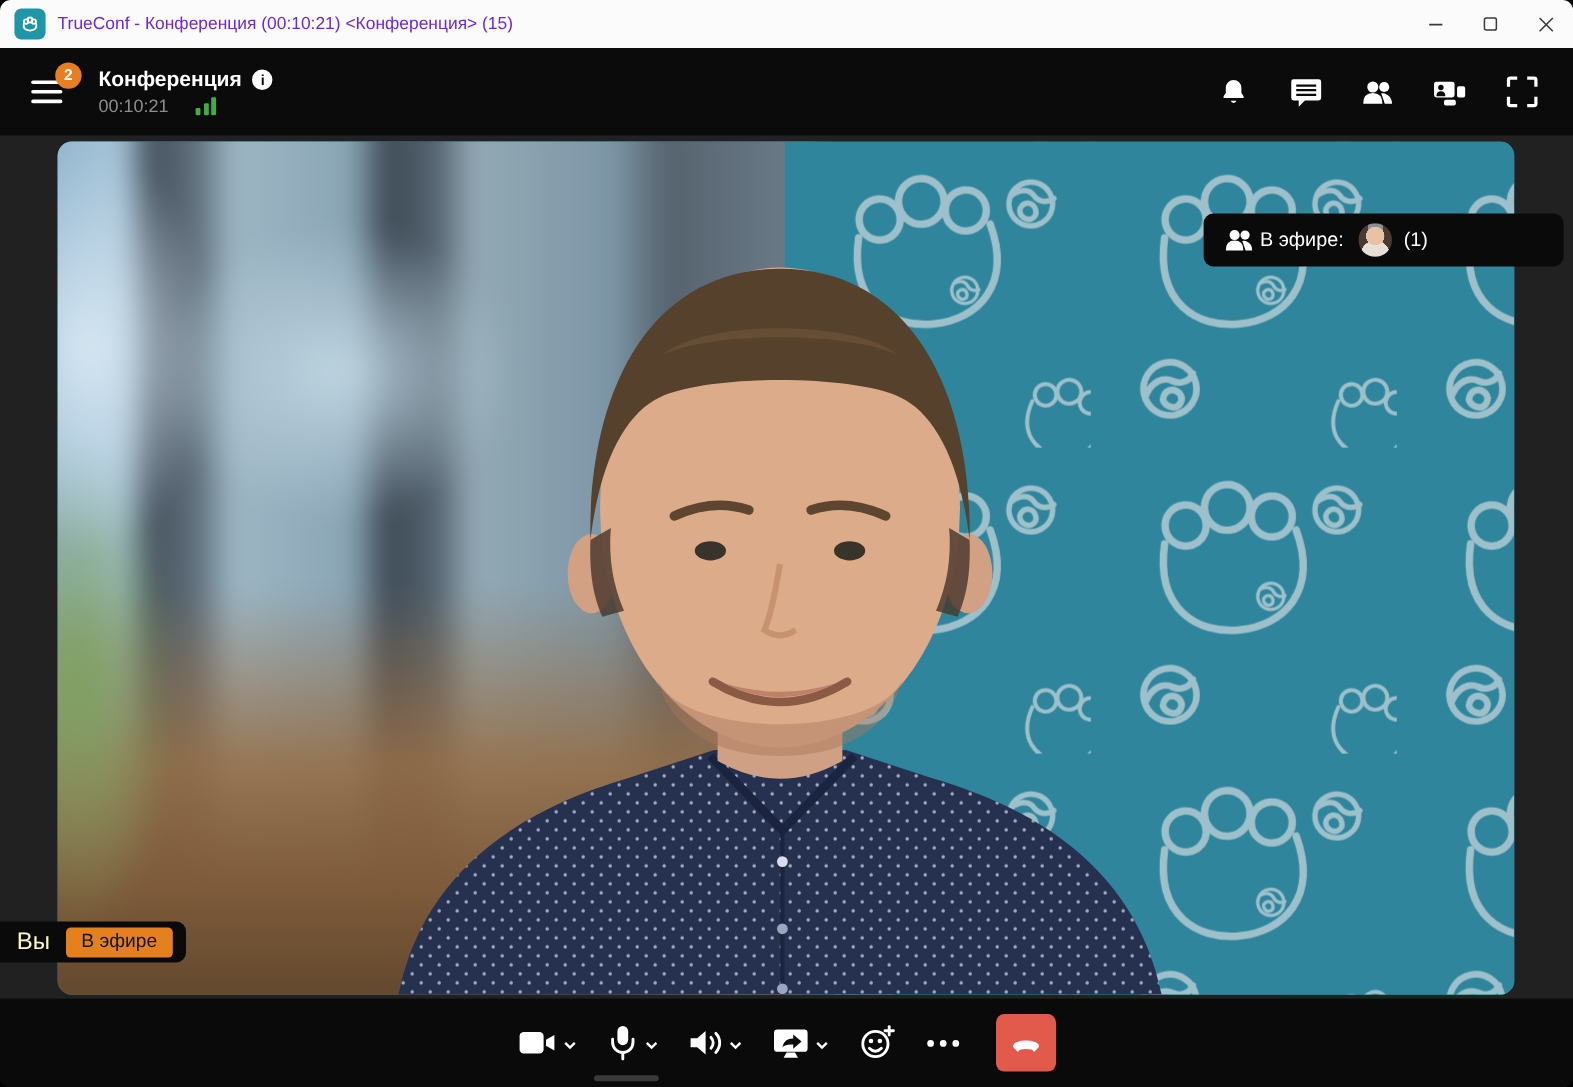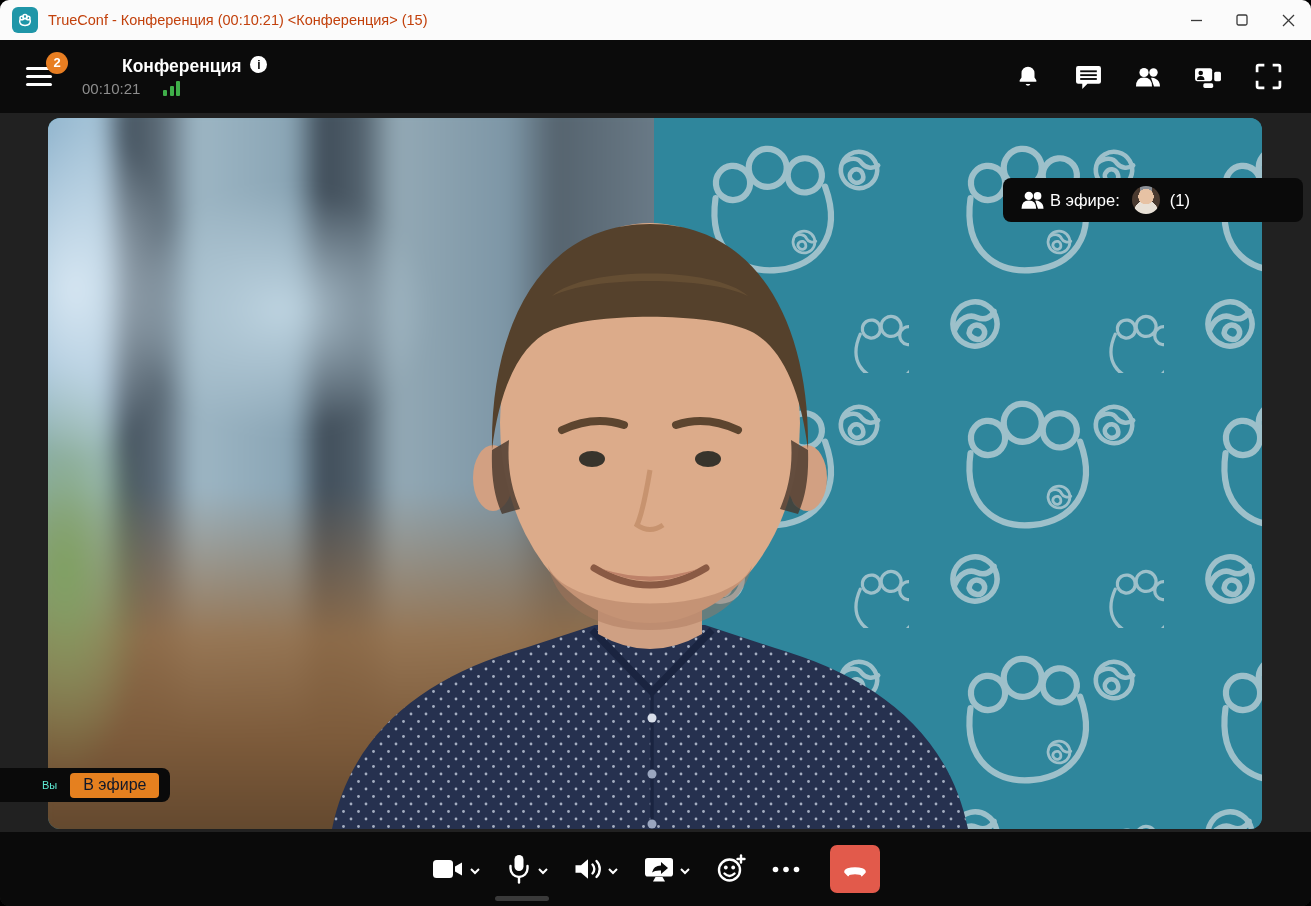--- a/index.html
+++ b/index.html
@@ -2,31 +2,31 @@
 <html><head>
 <meta charset="utf-8">
 <style>
   html,body{margin:0;padding:0;background:#000;}
   body{width:1311px;height:906px;font-family:"Liberation Sans","DejaVu Sans",sans-serif;-webkit-font-smoothing:antialiased;}
   .window{position:relative;width:1311px;height:906px;border-radius:9px;overflow:hidden;background:#202020;}
 
   
   .titlebar{height:40px;background:#fbfbfb;display:flex;align-items:center;padding-left:12px;}
   .app-logo{width:26px;height:26px;border-radius:6px;background:#1f96a8;display:flex;align-items:center;justify-content:center;flex:0 0 auto;}
-  .titlebar-title{margin-left:10px;font-size:14.5px;color:#c2410c;white-space:nowrap;}
+  .titlebar-title{margin-left:10px;font-size:14.5px;color:#6d28d9;white-space:nowrap;}
   .win-controls{margin-left:auto;display:flex;height:100%;}
   .win-btn{width:46px;height:100%;display:flex;align-items:center;justify-content:center;color:#3a3a3a;}
 
   
   .topbar{height:73px;background:#0b0b0b;display:flex;align-items:center;padding:0 28px 0 26px;}
   .hamburger{position:relative;width:30px;height:28px;display:flex;flex-direction:column;justify-content:center;gap:4.5px;cursor:pointer;flex:0 0 auto;}
   .hamburger i{display:block;width:26px;height:3.6px;border-radius:2px;background:#fff;}
   .menu-badge{position:absolute;top:-11px;right:-12px;width:22px;height:22px;border-radius:50%;background:#e87e22;color:#fff;font-size:13px;font-weight:bold;display:flex;align-items:center;justify-content:center;}
   .conf-block{margin-left:26px;display:flex;flex-direction:column;}
-  .conf-title-row{display:flex;align-items:flex-start;gap:9px;margin-left:40px;}
+  .conf-title-row{display:flex;align-items:center;gap:9px;}
   .conf-title{color:#fff;font-size:17.5px;font-weight:bold;}
   .info-icon{width:17px;height:17px;border-radius:50%;background:#fff;color:#0b0b0b;font-size:12px;font-weight:bold;display:flex;align-items:center;justify-content:center;font-style:normal;cursor:pointer;}
   .timer-row{display:flex;align-items:center;gap:23px;margin-top:3px;}
   .timer{color:#8e8e8e;font-size:15px;}
   .signal{display:flex;align-items:flex-end;gap:2.5px;height:15px;}
   .signal i{display:block;width:4px;border-radius:1px;background:#3fae49;}
   .signal i:nth-child(1){height:6px;}
   .signal i:nth-child(2){height:10px;}
   .signal i:nth-child(3){height:15px;}
   .topbar-icons{margin-left:auto;display:flex;align-items:center;gap:30px;}
@@ -48,21 +48,21 @@
 
   .live-overlay{position:absolute;top:65px;right:8px;height:44px;min-width:300px;background:#0a0a0a;border-radius:8px;display:flex;align-items:center;padding:0 16px;box-sizing:border-box;cursor:pointer;}
   .live-overlay .txt{color:#fff;font-size:16.5px;margin-left:4px;}
   .avatar{width:28px;height:28px;border-radius:50%;margin-left:12px;flex:0 0 auto;
     background:radial-gradient(circle at 50% 38%,#e7c2a4 0 34%,rgba(231,194,164,0) 35%),
                radial-gradient(circle at 50% 95%,#e8e0d6 0 40%,rgba(232,224,214,0) 41%),
                linear-gradient(90deg,#4a3a30 0 28%,#8a8f96 28% 72%,#4a3a30 72% 100%);}
   .live-count{color:#fff;font-size:16.5px;margin-left:10px;}
 
   .self-badge{position:absolute;left:0;top:655px;height:34px;background:#0a0a0a;border-radius:0 8px 8px 0;display:flex;align-items:center;gap:13px;padding:0 11px 0 14px;}
-  .self-name{color:#5eead4;font-size:11px;margin-left:28px;}
+  .self-name{color:#fef9c3;font-size:20px;}
   .live-pill{background:#e5801f;color:#0f172a;font-size:16px;padding:3.5px 13px;border-radius:4px;}
 
   
   .controlbar{height:74px;background:#0a0a0a;display:flex;align-items:center;justify-content:center;gap:26px;}
   .ctl{display:flex;align-items:center;gap:6px;cursor:pointer;}
   .chev{margin-top:4px;}
   .mic-wrap{position:relative;}
   .mic-level{position:absolute;left:-11px;top:42px;width:54px;height:5px;border-radius:3px;background:#3a3a3a;overflow:hidden;}
   .mic-level-fill{height:100%;background:#1b8fa5;border-radius:3px;}
   .hangup-btn{width:50px;height:48px;border-radius:7px;background:#e25a4b;display:flex;align-items:center;justify-content:center;cursor:pointer;margin-left:4px;}

